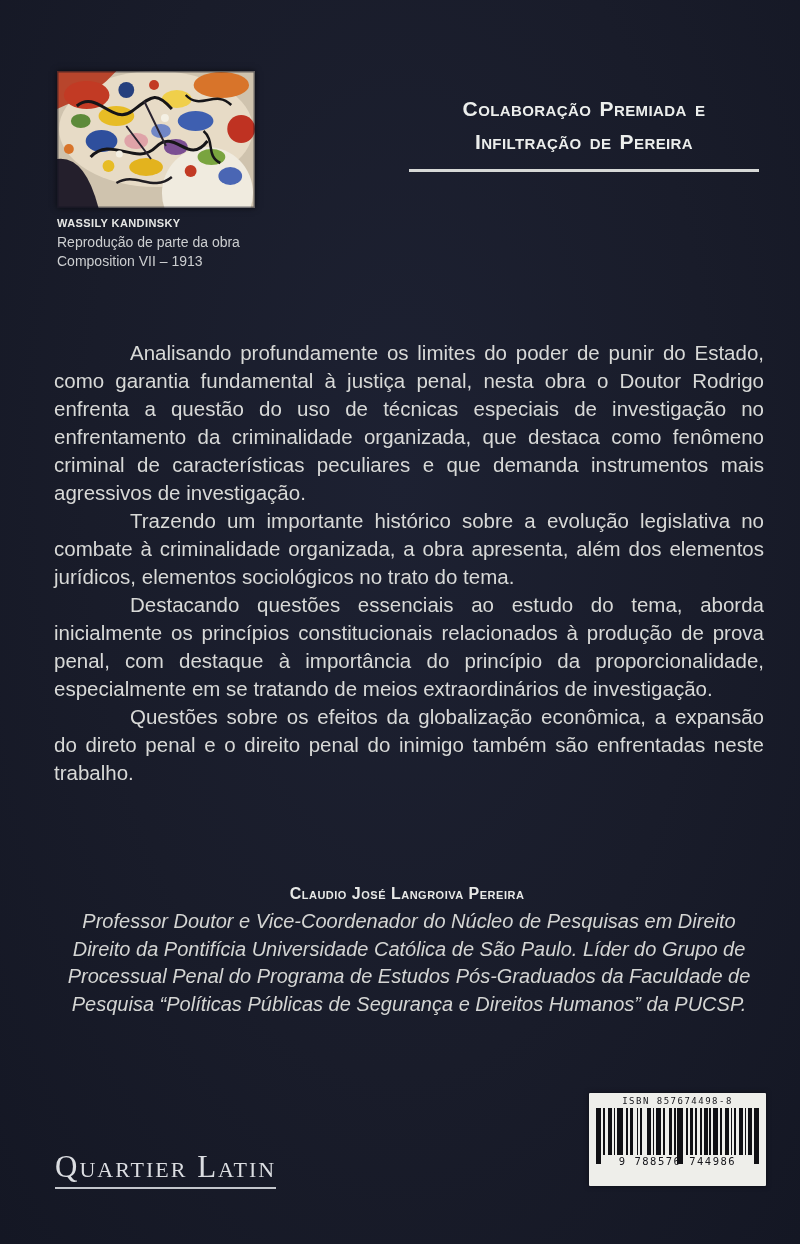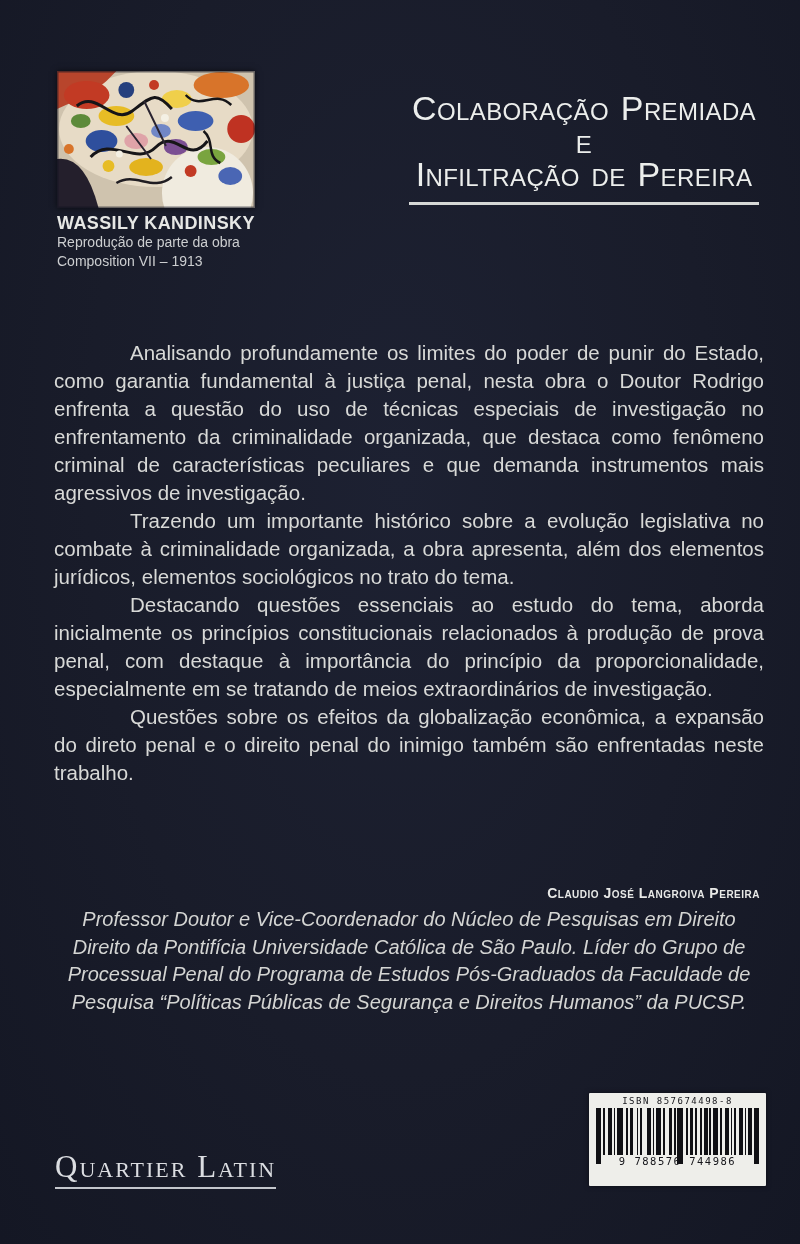--- a/index.html
+++ b/index.html
@@ -27,40 +27,40 @@
   .art svg { display: block; width: 100%; height: 100%; }
 
   .art-caption {
     position: absolute;
     left: 57px; top: 214px;
     width: 260px;
     line-height: 19px;
   }
   .art-caption .artist {
     font-weight: bold;
-    font-size: 18px;
+    font-size: 11px;
     letter-spacing: 0.4px;
     color: #e6e7e5;
   }
   .art-caption .cap-line {
     font-size: 14px;
     color: #ccced0;
   }
 
   
   .title-block {
     position: absolute;
     left: 398px; top: 92px;
     width: 372px;
     text-align: center;
   }
   .title-line {
     font-variant: small-caps;
-    font-weight: normal;
-    font-size: 34px;
+    font-weight: bold;
+    font-size: 21px;
     line-height: 33px;
     letter-spacing: 0.4px;
     word-spacing: 2px;
     color: #eceeec;
   }
   .title-rule {
     width: 350px;
     height: 3px;
     background: #d6d8d6;
     margin: 11px auto 0 auto;
@@ -81,24 +81,24 @@
     text-indent: 76px;
   }
 
   
   .author-block {
     position: absolute;
     left: 54px; top: 885px;
     width: 710px;
   }
   .author-name {
-    text-align: right;
+    text-align: center;
     font-variant: small-caps;
     font-weight: bold;
-    font-size: 14px;
+    font-size: 16px;
     letter-spacing: 0.5px;
     color: #e8e9e7;
     padding-right: 4px;
   }
   .author-bio {
     margin-top: 5px;
     text-align: center;
     font-style: italic;
     font-size: 20px;
     line-height: 27.5px;

